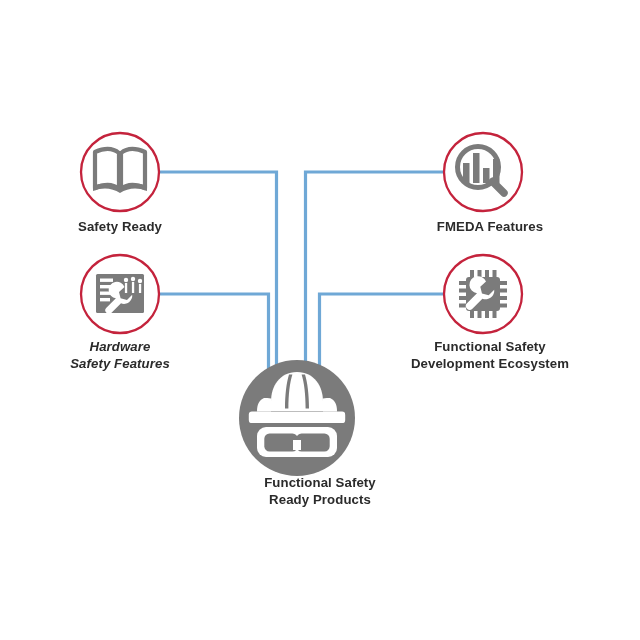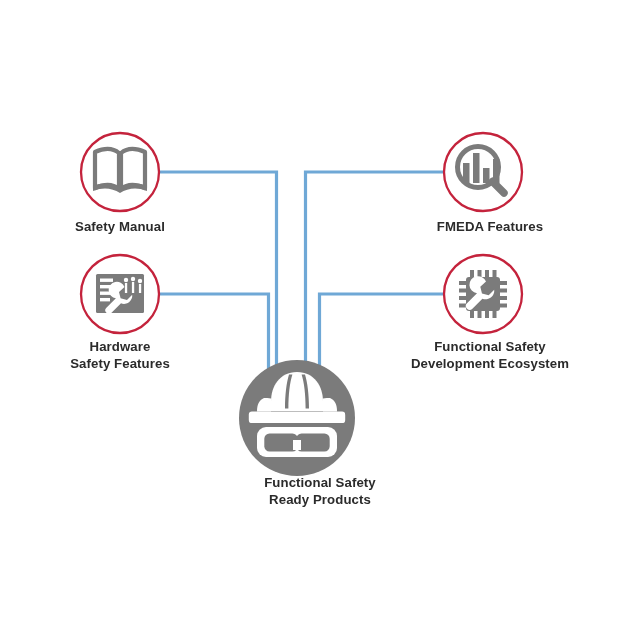--- a/index.html
+++ b/index.html
@@ -34,21 +34,21 @@
     font-weight: bold;
     font-size: 13.2px;
     line-height: 17px;
     color: #2b2b2b;
     letter-spacing: 0.1px;
     white-space: pre-line;
     pointer-events: none;
   }
   .label-safety-manual { left: 20px;  top: 218px; width: 200px; }
   .label-fmeda         { left: 390px; top: 218px; width: 200px; }
-  .label-hardware      { left: 20px;  top: 338px; width: 200px; }
+  .label-hardware      { left: 20px;  top: 338px; width: 200px; font-style: italic; }
   .label-ecosystem     { left: 385px; top: 338px; width: 210px; }
   .label-center        { left: 220px; top: 474px; width: 200px; }
 </style>
 </head>
 <body>
 
 <div id="stage">
 
   <svg class="diagram" viewBox="0 0 640 640">
     <defs>
@@ -183,21 +183,21 @@
                    l-10,10
                    a3.8,3.8 0 0 0 5.4,5.4
                    l10,-10
                    a8.6,8.6 0 0 0 11.8,-9
                    l-5.5,5.5 -6.7,-1.7 -1.7,-6.7 Z"></path>
         </g>
       </g>
     </g>
   </svg>
 
-  <div class="node-label label-safety-manual">Safety Manual</div>
+  <div class="node-label label-safety-manual">Safety Ready</div>
 
   <div class="node-label label-fmeda">FMEDA Features</div>
 
   <div class="node-label label-hardware">Hardware
 Safety Features</div>
 
   <div class="node-label label-ecosystem">Functional Safety
 Development Ecosystem</div>
 
   <div class="node-label label-center">Functional Safety

